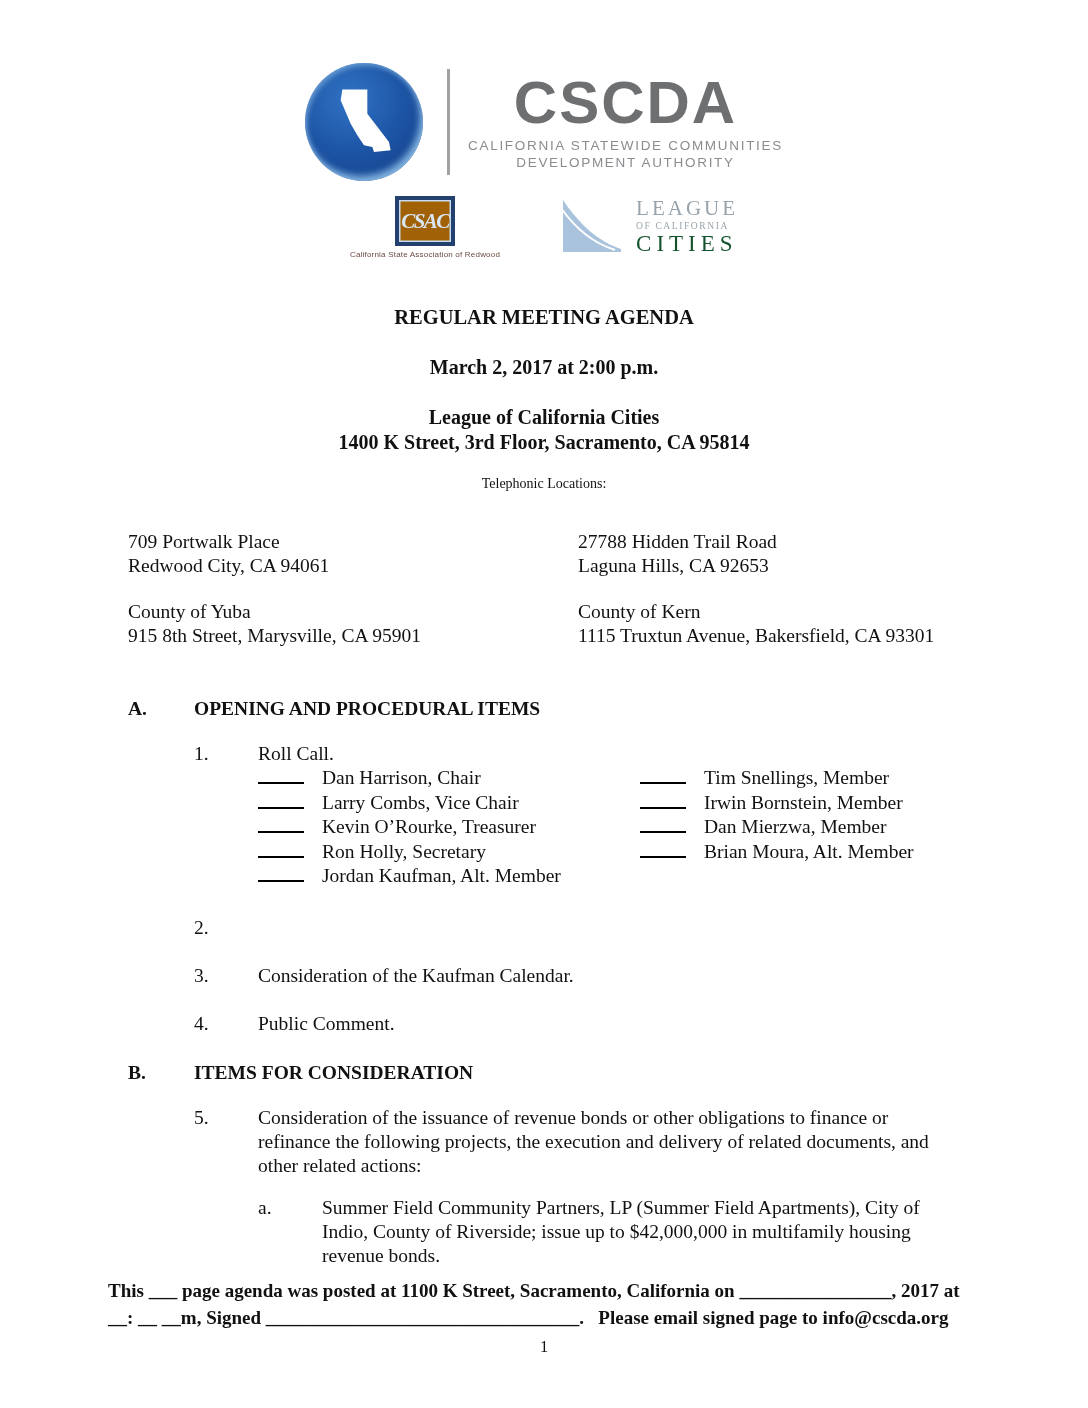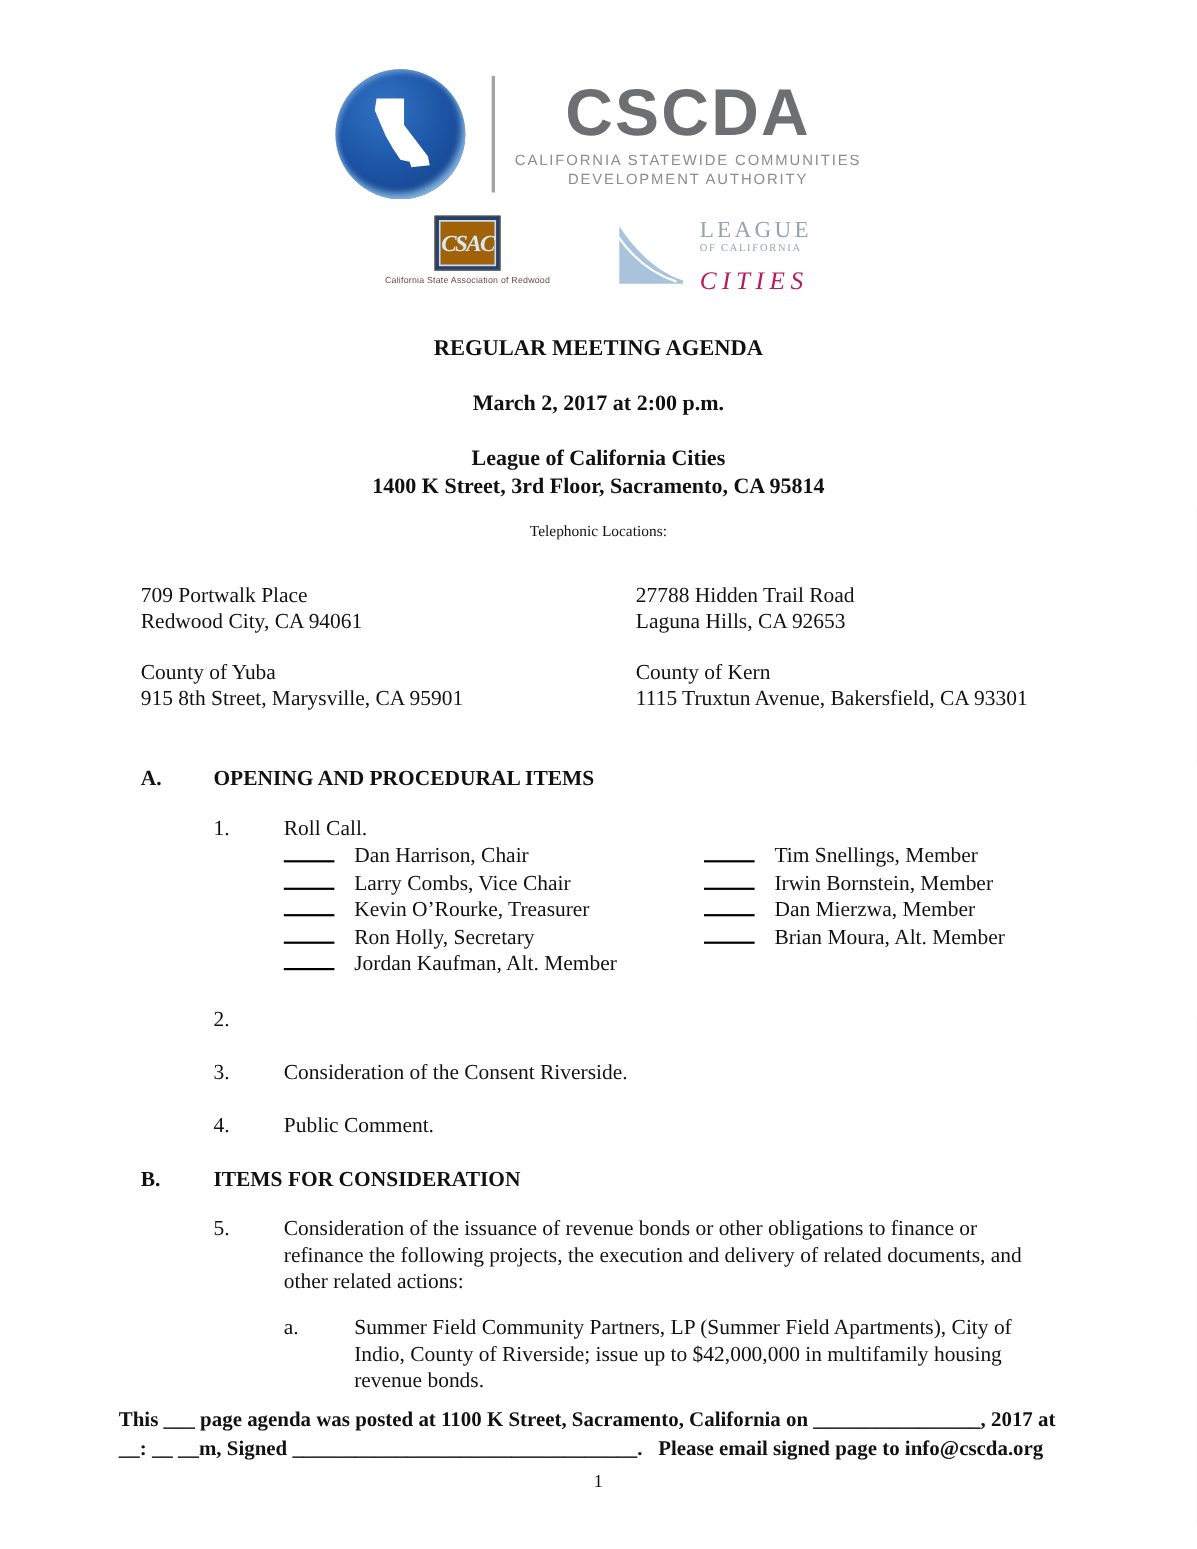--- a/index.html
+++ b/index.html
@@ -70,21 +70,21 @@
   .league-l1{
     font-family:"Liberation Serif", serif;
     font-size:21px;letter-spacing:3px;color:#98a3ab;
   }
   .league-l2{
     font-family:"Liberation Serif", serif;
     font-size:9.5px;letter-spacing:1.6px;color:#9aa5ac;margin-top:3px;
   }
   .league-l3{
     font-family:"Liberation Serif", serif;
-    font-size:23px;letter-spacing:5px;color:#be185d;margin-top:12px;font-style:italic;
+    font-size:23px;letter-spacing:5px;color:#14532d;margin-top:0;
   }
   
   .title-block{text-align:center;}
   .doc-title{margin-top:42px;font-weight:bold;font-size:20.5px;}
   .doc-datetime{margin-top:27px;font-weight:bold;font-size:20px;}
   .doc-venue{margin-top:26px;font-weight:bold;font-size:20px;line-height:25px;}
   .doc-telephonic{margin-top:21px;font-size:14px;}
   
   .locations{
     margin:38px 0 0 128px;
@@ -264,21 +264,21 @@
         </div>
       </div>
     </div>
 
     <div class="item mt-item" style="margin-top:26px;">
       <span class="item-num">2.</span>
     </div>
 
     <div class="item mt-item">
       <span class="item-num">3.</span>
-      <span class="item-body">Consideration of the Consent Riverside.</span>
+      <span class="item-body">Consideration of the Kaufman Calendar.</span>
     </div>
 
     <div class="item mt-item">
       <span class="item-num">4.</span>
       <span class="item-body">Public Comment.</span>
     </div>
   </div>
 
   <div class="section-b">
     <div class="sec-head">

